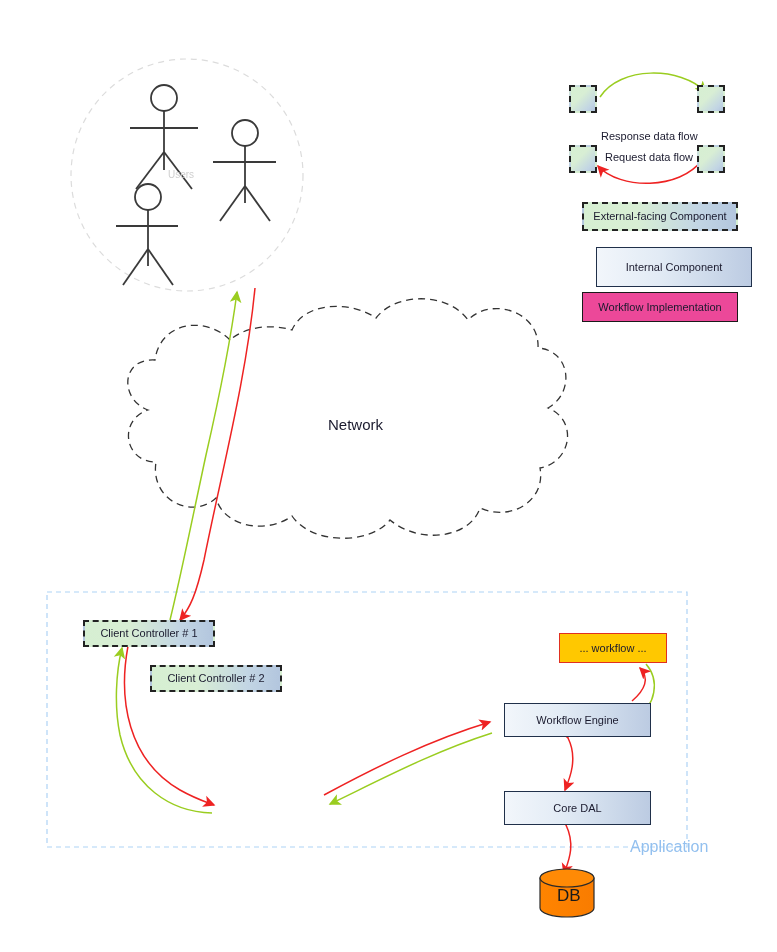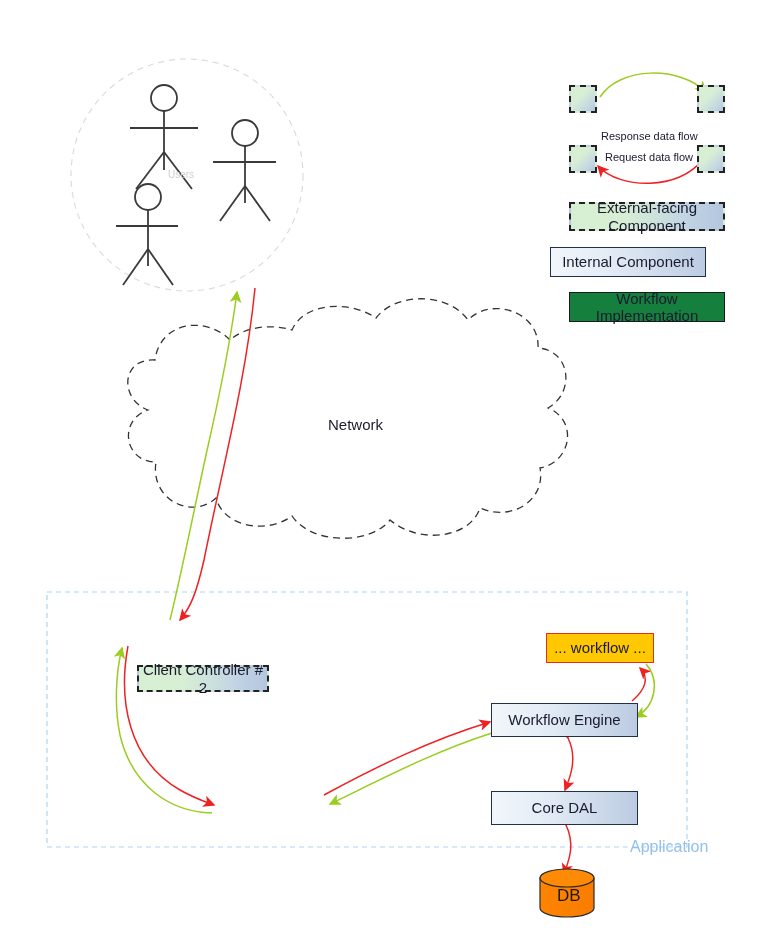--- a/index.html
+++ b/index.html
@@ -25,34 +25,35 @@
     height: 952px;
     pointer-events: none;
   }
   .node {
     position: absolute;
     box-sizing: border-box;
     display: flex;
     align-items: center;
     justify-content: center;
     text-align: center;
-    font-size: 15px;
+    font-size: 11px;
     color: #1a1a2e;
     line-height: 1.15;
+    margin-left: 13px;
   }
   .ext-comp {
     background: linear-gradient(to right, #d6efd2 0%, #d8eed4 35%, #c2d5e4 75%, #b3c6de 100%);
     border: 2px dashed #222222;
   }
   .int-comp {
     background: linear-gradient(to right, #f2f6fb 0%, #e2ebf5 40%, #ccd9ea 75%, #bccbe2 100%);
     border: 1px solid #20304a;
   }
   .wf-comp {
-    background: #15803d;
+    background: #ec4899;
     border: 1px solid #1a1a1a;
   }
   .wf-comp-red {
     background: #ffc800;
     border: 1px solid #e03020;
   }
   .swatch {
     position: absolute;
     box-sizing: border-box;
     background: linear-gradient(to bottom right, #d6efd2 0%, #d8eed4 40%, #c2d5e4 80%, #b3c6de 100%);
@@ -176,33 +177,34 @@
     </g>
 
     <path d="M 600,97 C 620,66 680,66 706,92" fill="none" stroke="#9acd20" stroke-width="1.5" marker-end="url(#arrow-green)"></path>
     <path d="M 702,160 C 680,190 620,190 598,166" fill="none" stroke="#ee2222" stroke-width="1.5" marker-end="url(#arrow-red)"></path>
   </svg>
 
   <div class="users-label" style="left:168px; top:169px;">Users</div>
   <div class="plain-label" style="left:328px; top:416px;">Network</div>
   <div class="app-label" style="left:630px; top:838px;">Application</div>
 
+  <div class="node ext-comp" style="left:70px; top:620px; width:132px; height:27px;">Client Controller # 1</div>
   <div class="node ext-comp" style="left:137px; top:665px; width:132px; height:27px;">Client Controller # 2</div>
 
   <div class="node wf-comp-red" style="left:546px; top:633px; width:108px; height:30px;">... workflow ...</div>
   <div class="node int-comp" style="left:491px; top:703px; width:147px; height:34px;">Workflow Engine</div>
   <div class="node int-comp" style="left:491px; top:791px; width:147px; height:34px;">Core DAL</div>
 
   <div class="db-label" style="left:557px; top:886px;">DB</div>
 
   <div class="swatch" style="left:569px; top:85px; width:28px; height:28px;"></div>
   <div class="swatch" style="left:697px; top:85px; width:28px; height:28px;"></div>
   <div class="legend-label" style="left:598px; top:86px;margin-top:44px;">Response data flow</div>
 
   <div class="swatch" style="left:569px; top:145px; width:28px; height:28px;"></div>
   <div class="swatch" style="left:697px; top:145px; width:28px; height:28px;"></div>
   <div class="legend-label" style="left:602px; top:151px;">Request data flow</div>
 
   <div class="node ext-comp" style="left:569px; top:202px; width:156px; height:29px;">External-facing Component</div>
-  <div class="node int-comp" style="left:550px; top:247px; width:156px; height:30px;">Internal Component</div>
+  <div class="node int-comp" style="left:583px; top:247px; width:156px; height:40px;">Internal Component</div>
   <div class="node wf-comp" style="left:569px; top:292px; width:156px; height:30px;">Workflow Implementation</div>
 
 </div>
 
 </body></html>

